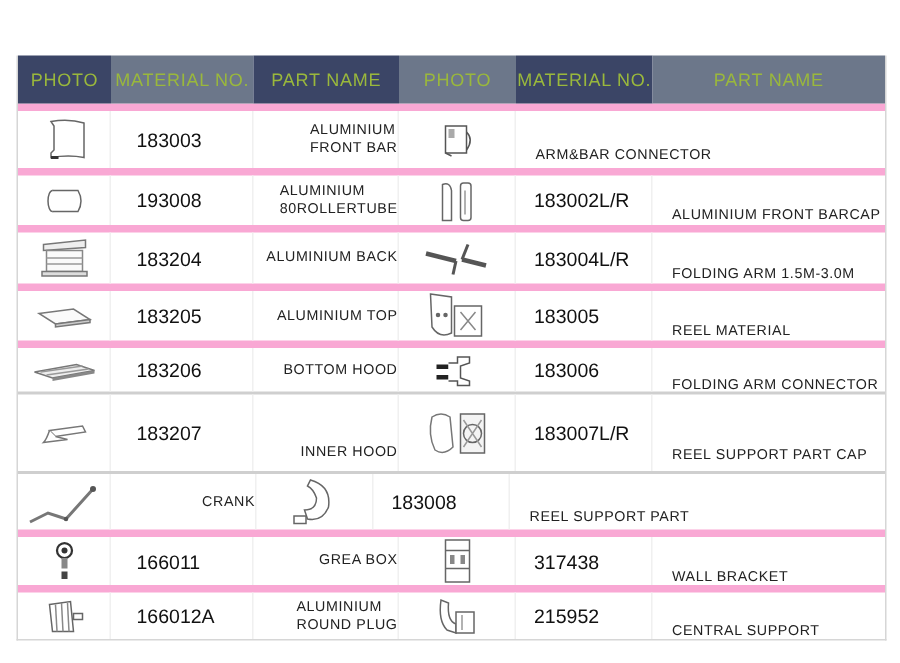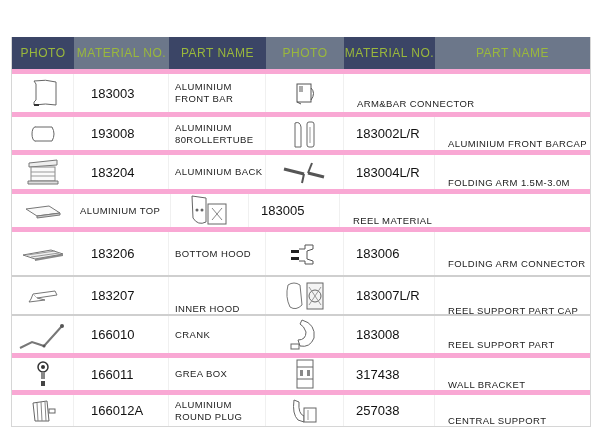--- a/index.html
+++ b/index.html
@@ -17,21 +17,21 @@
   .light { background: #6c778a; }
   .row { display: flex; border-top: 5px solid #f9a8d4; box-sizing: border-box; }
   .row.thick { border-top: 2px solid #cfcfcf; }
   .c1 { width: 62px; } .c2 { width: 95px; } .c3 { width: 97px; }
   .c4 { width: 78px; } .c5 { width: 91px; } .c6 { flex: 1; }
   .cell { display: flex; align-items: center; box-sizing: border-box; border-right: 1px solid #f0f0f0; }
   .cell:last-child { border-right: none; }
   .photo { justify-content: center; }
   .mat { padding-left: 17px; font-size: 13px; color: #111; font-weight: 500; }
   .mat2 { padding-left: 12px; font-size: 13px; color: #111; }
-  .name { padding-left: 6px; font-size: 9.5px; color: #222; letter-spacing: 0.4px; line-height: 12px; }
+  .name { padding-left: 6px; font-size: 9.5px; color: #222; letter-spacing: 0.4px; line-height: 12px; justify-content: flex-end; }
   .name2 { padding-left: 13px; font-size: 9.5px; color: #222; letter-spacing: 0.4px; margin-top: 20px; }
   svg { display: block; }
 </style>
 </head>
 <body>
 
 <div class="table">
   <div class="hdr">
     <div class="c1 dark">PHOTO</div>
     <div class="c2 light">MATERIAL  NO.</div>
@@ -119,39 +119,40 @@
     <div class="cell c6 name2">FOLDING  ARM  1.5M-3.0M</div>
   </div>
 
   <div class="row" style="height:38px">
     <div class="cell c1 photo">
       <svg width="40" height="20" viewBox="0 0 40 20">
           <path d="M3 8 L26 5 L37 12 L14 15 Z" fill="#fafafa" stroke="#777"></path>
           <path d="M14 15 L37 12 L37 14 L14 17 Z" fill="#ccc" stroke="#777"></path>
         </svg>
     </div>
+    <div class="cell c2 mat">183205</div>
     <div class="cell c3 name">
         <div>
           <div>ALUMINIUM  TOP</div>
         </div>
       </div>
     <div class="cell c4 photo">
       <svg width="44" height="34" viewBox="0 0 44 34">
           <path d="M4 2 L18 4 L18 28 Q10 32 5 24 Z" fill="#fff" stroke="#666"></path>
           <circle cx="9" cy="16" r="1.5" fill="#666"></circle>
           <circle cx="14" cy="16" r="1.5" fill="#666"></circle>
           <rect x="20" y="10" width="18" height="20" fill="#fff" stroke="#666"></rect>
           <path d="M24 14 L34 26 M34 14 L24 26" stroke="#888"></path>
         </svg>
     </div>
     <div class="cell c5 mat2">183005</div>
     <div class="cell c6 name2">REEL  MATERIAL</div>
   </div>
 
-  <div class="row" style="height:48px">
+  <div class="row" style="height:34px">
     <div class="cell c1 photo">
       <svg width="44" height="16" viewBox="0 0 44 16">
           <path d="M2 9 L30 4 L42 8 L14 13 Z" fill="#eee" stroke="#777"></path>
           <line x1="6" y1="9" x2="34" y2="5" stroke="#999"></line>
           <line x1="10" y1="11" x2="38" y2="7" stroke="#999"></line>
           <path d="M14 13 L42 8 L42 10 L14 15 Z" fill="#888"></path>
         </svg>
     </div>
     <div class="cell c2 mat">183206</div>
     <div class="cell c3 name">
@@ -163,21 +164,21 @@
       <svg width="32" height="22" viewBox="0 0 32 22">
           <rect x="2" y="7" width="8" height="3" fill="#222"></rect>
           <rect x="2" y="14" width="8" height="3" fill="#222"></rect>
           <path d="M10 6 L16 6 L16 2 L24 2 L24 6 L18 8 L18 16 L24 18 L24 21 L16 21 L16 18 L10 18" fill="#fff" stroke="#555"></path>
         </svg>
     </div>
     <div class="cell c5 mat2">183006</div>
     <div class="cell c6 name2">FOLDING  ARM  CONNECTOR</div>
   </div>
 
-  <div class="row thick" style="height:39px">
+  <div class="row thick" style="height:53px">
     <div class="cell c1 photo">
       <svg width="36" height="20" viewBox="0 0 36 20">
           <path d="M8 8 L30 5 L32 9 L12 12 Z" fill="#fff" stroke="#777"></path>
           <path d="M8 8 Q6 14 4 16 L20 14 L12 12" fill="#fff" stroke="#777"></path>
         </svg>
     </div>
     <div class="cell c2 mat">183207</div>
     <div class="cell c3 name" style="padding-top:26px">
         <div>
           <div>INNER  HOOD</div>
@@ -196,21 +197,20 @@
   </div>
 
   <div class="row thick" style="height:39px">
     <div class="cell c1 photo">
       <svg width="50" height="30" viewBox="0 0 50 30">
           <path d="M2 28 L14 22 L20 24 L26 26 L44 6" fill="none" stroke="#777" stroke-width="2"></path>
           <circle cx="44" cy="6" r="2" fill="#555"></circle>
           <circle cx="26" cy="26" r="1.5" fill="#555"></circle>
         </svg>
     </div>
-    <div class="cell c2 mat">166010</div>
     <div class="cell c3 name">
         <div>
           <div>CRANK</div>
         </div>
       </div>
     <div class="cell c4 photo">
       <svg width="34" height="34" viewBox="0 0 34 34">
           <path d="M14 2 Q28 6 26 20 Q22 30 12 28 L10 22 Q18 22 18 14 Q16 8 12 6 Z" fill="#fff" stroke="#666"></path>
           <rect x="3" y="26" width="8" height="5" fill="#fff" stroke="#666"></rect>
         </svg>
@@ -264,16 +264,16 @@
           <div>ROUND  PLUG</div>
         </div>
       </div>
     <div class="cell c4 photo">
       <svg width="30" height="30" viewBox="0 0 30 30">
           <path d="M4 4 Q2 18 8 24 L14 26 L14 20 Q8 18 9 6 Z" fill="#fff" stroke="#666"></path>
           <rect x="14" y="12" width="12" height="14" fill="#fff" stroke="#666"></rect>
           <line x1="18" y1="14" x2="18" y2="24" stroke="#999"></line>
         </svg>
     </div>
-    <div class="cell c5 mat2">257038</div>
+    <div class="cell c5 mat2">215952</div>
     <div class="cell c6 name2">CENTRAL  SUPPORT</div>
   </div>
 </div>
 
 </body></html>

